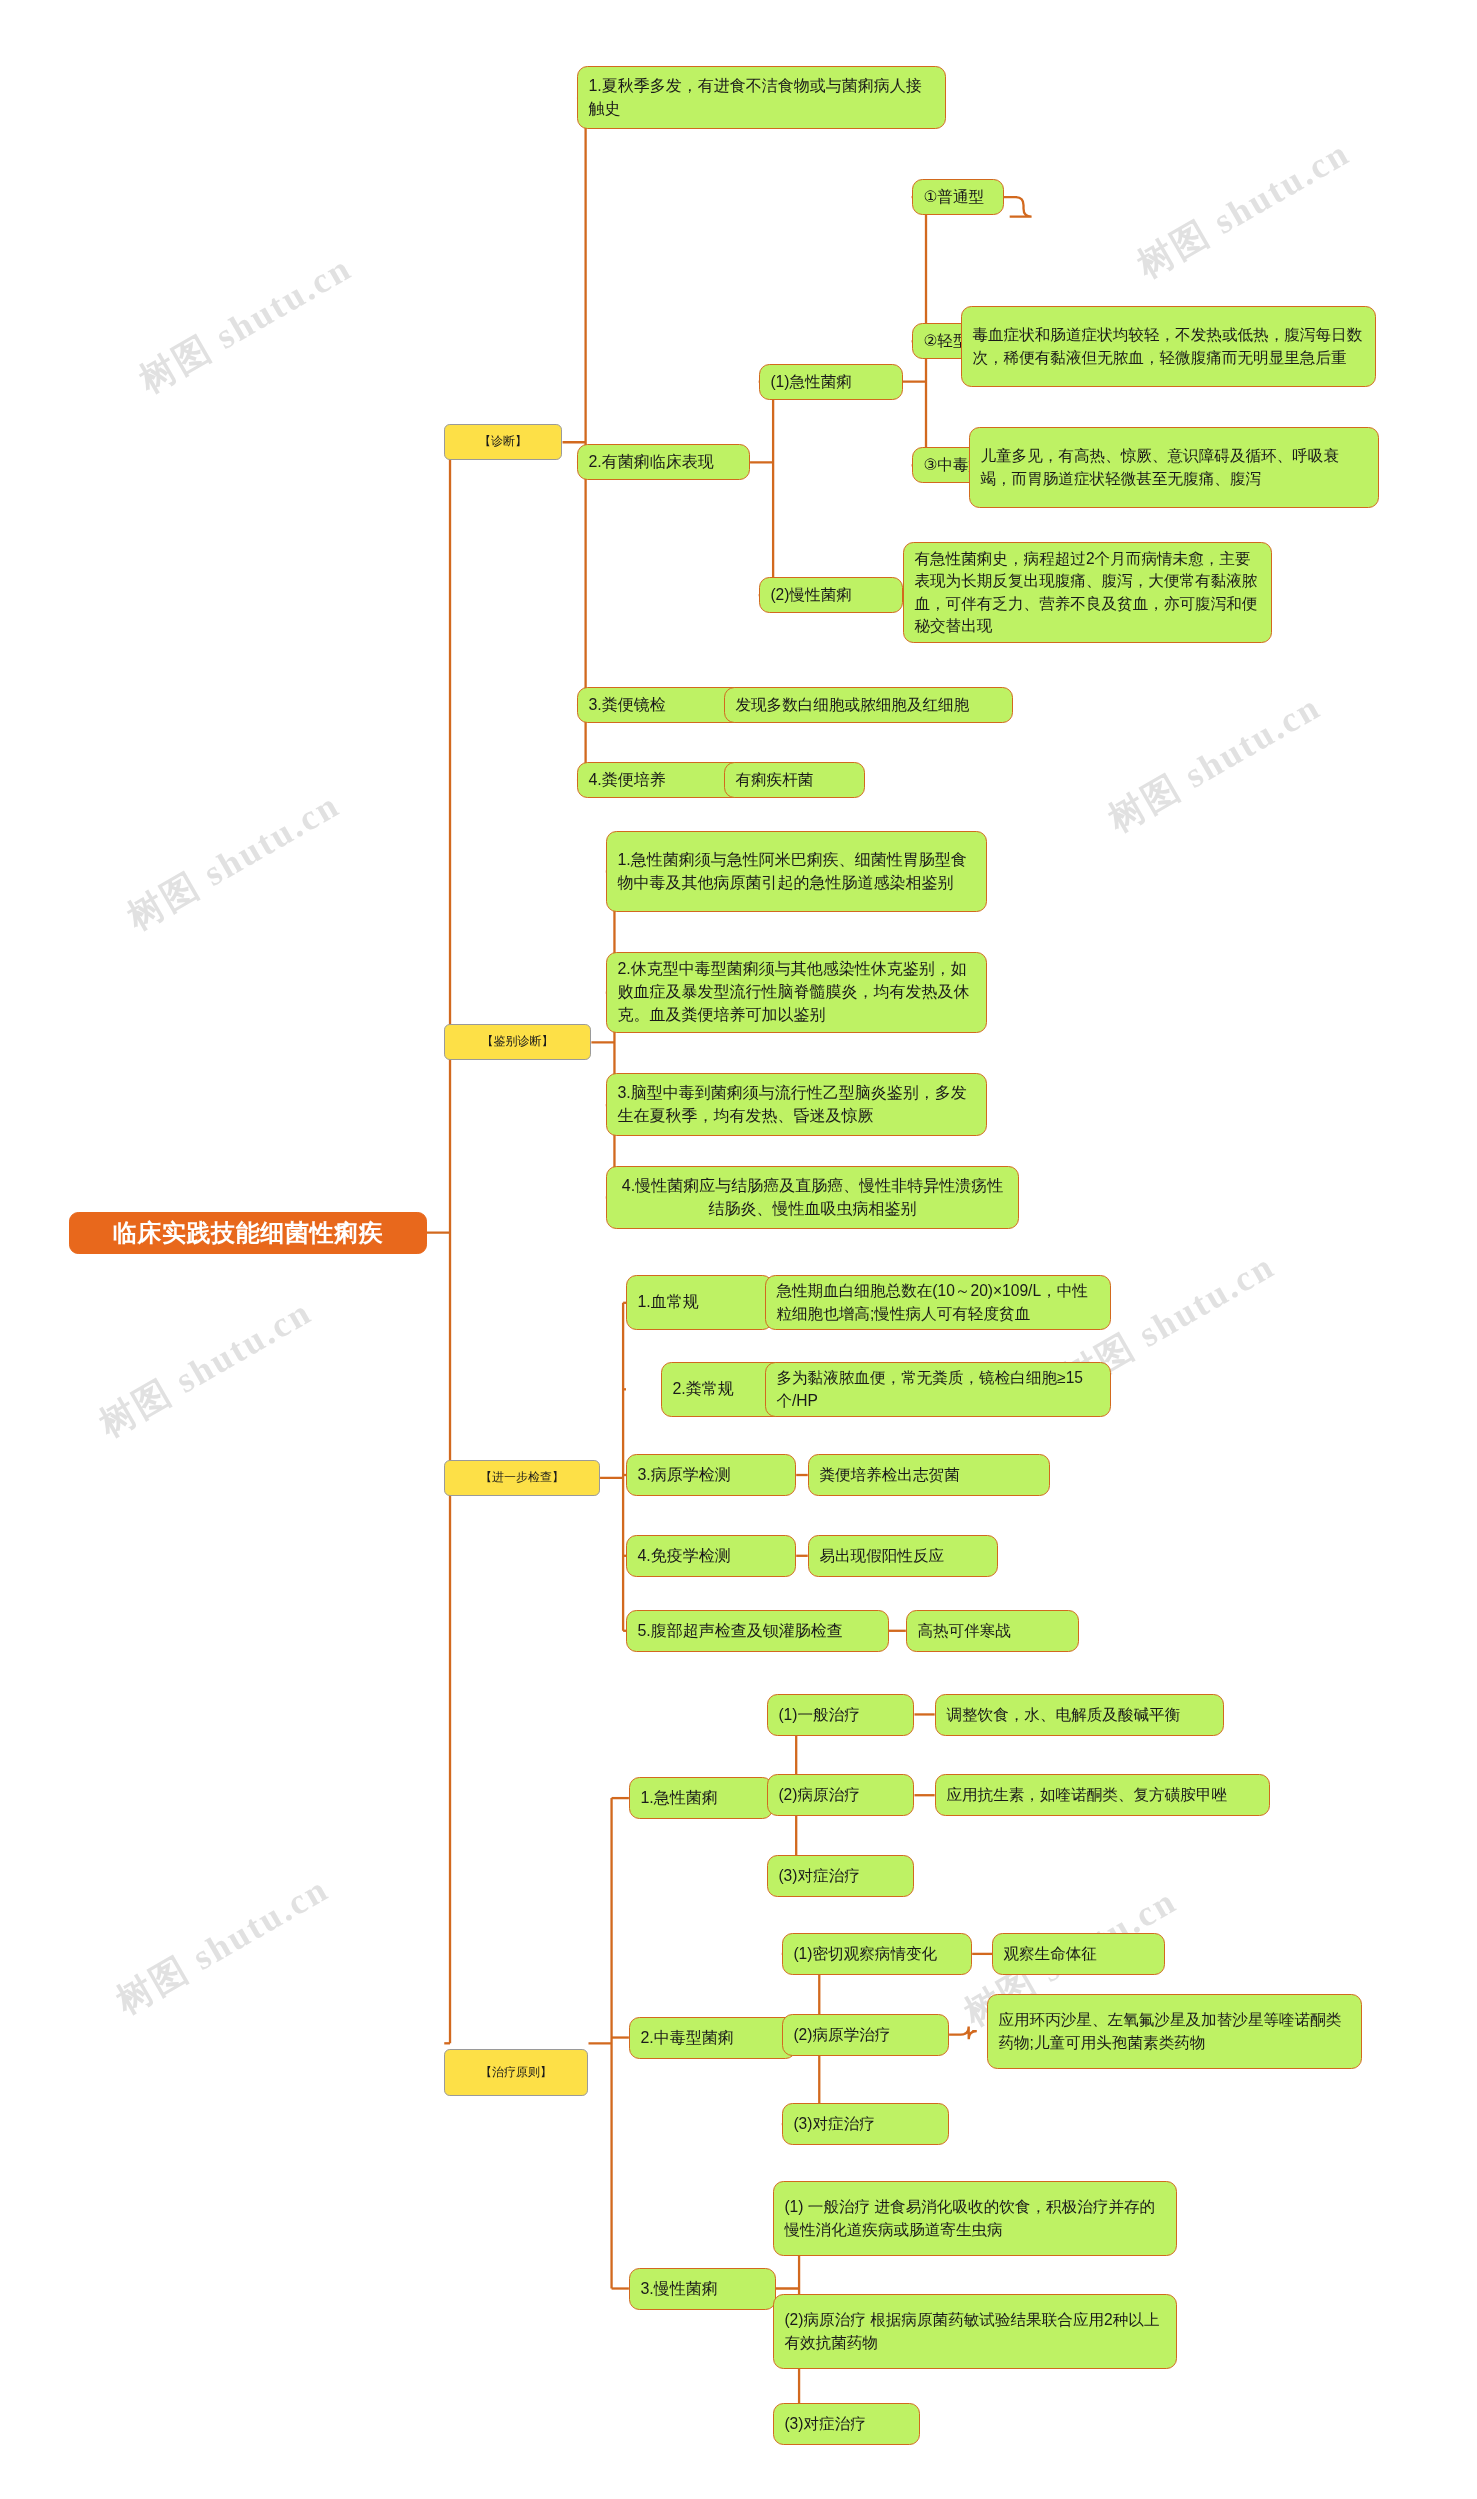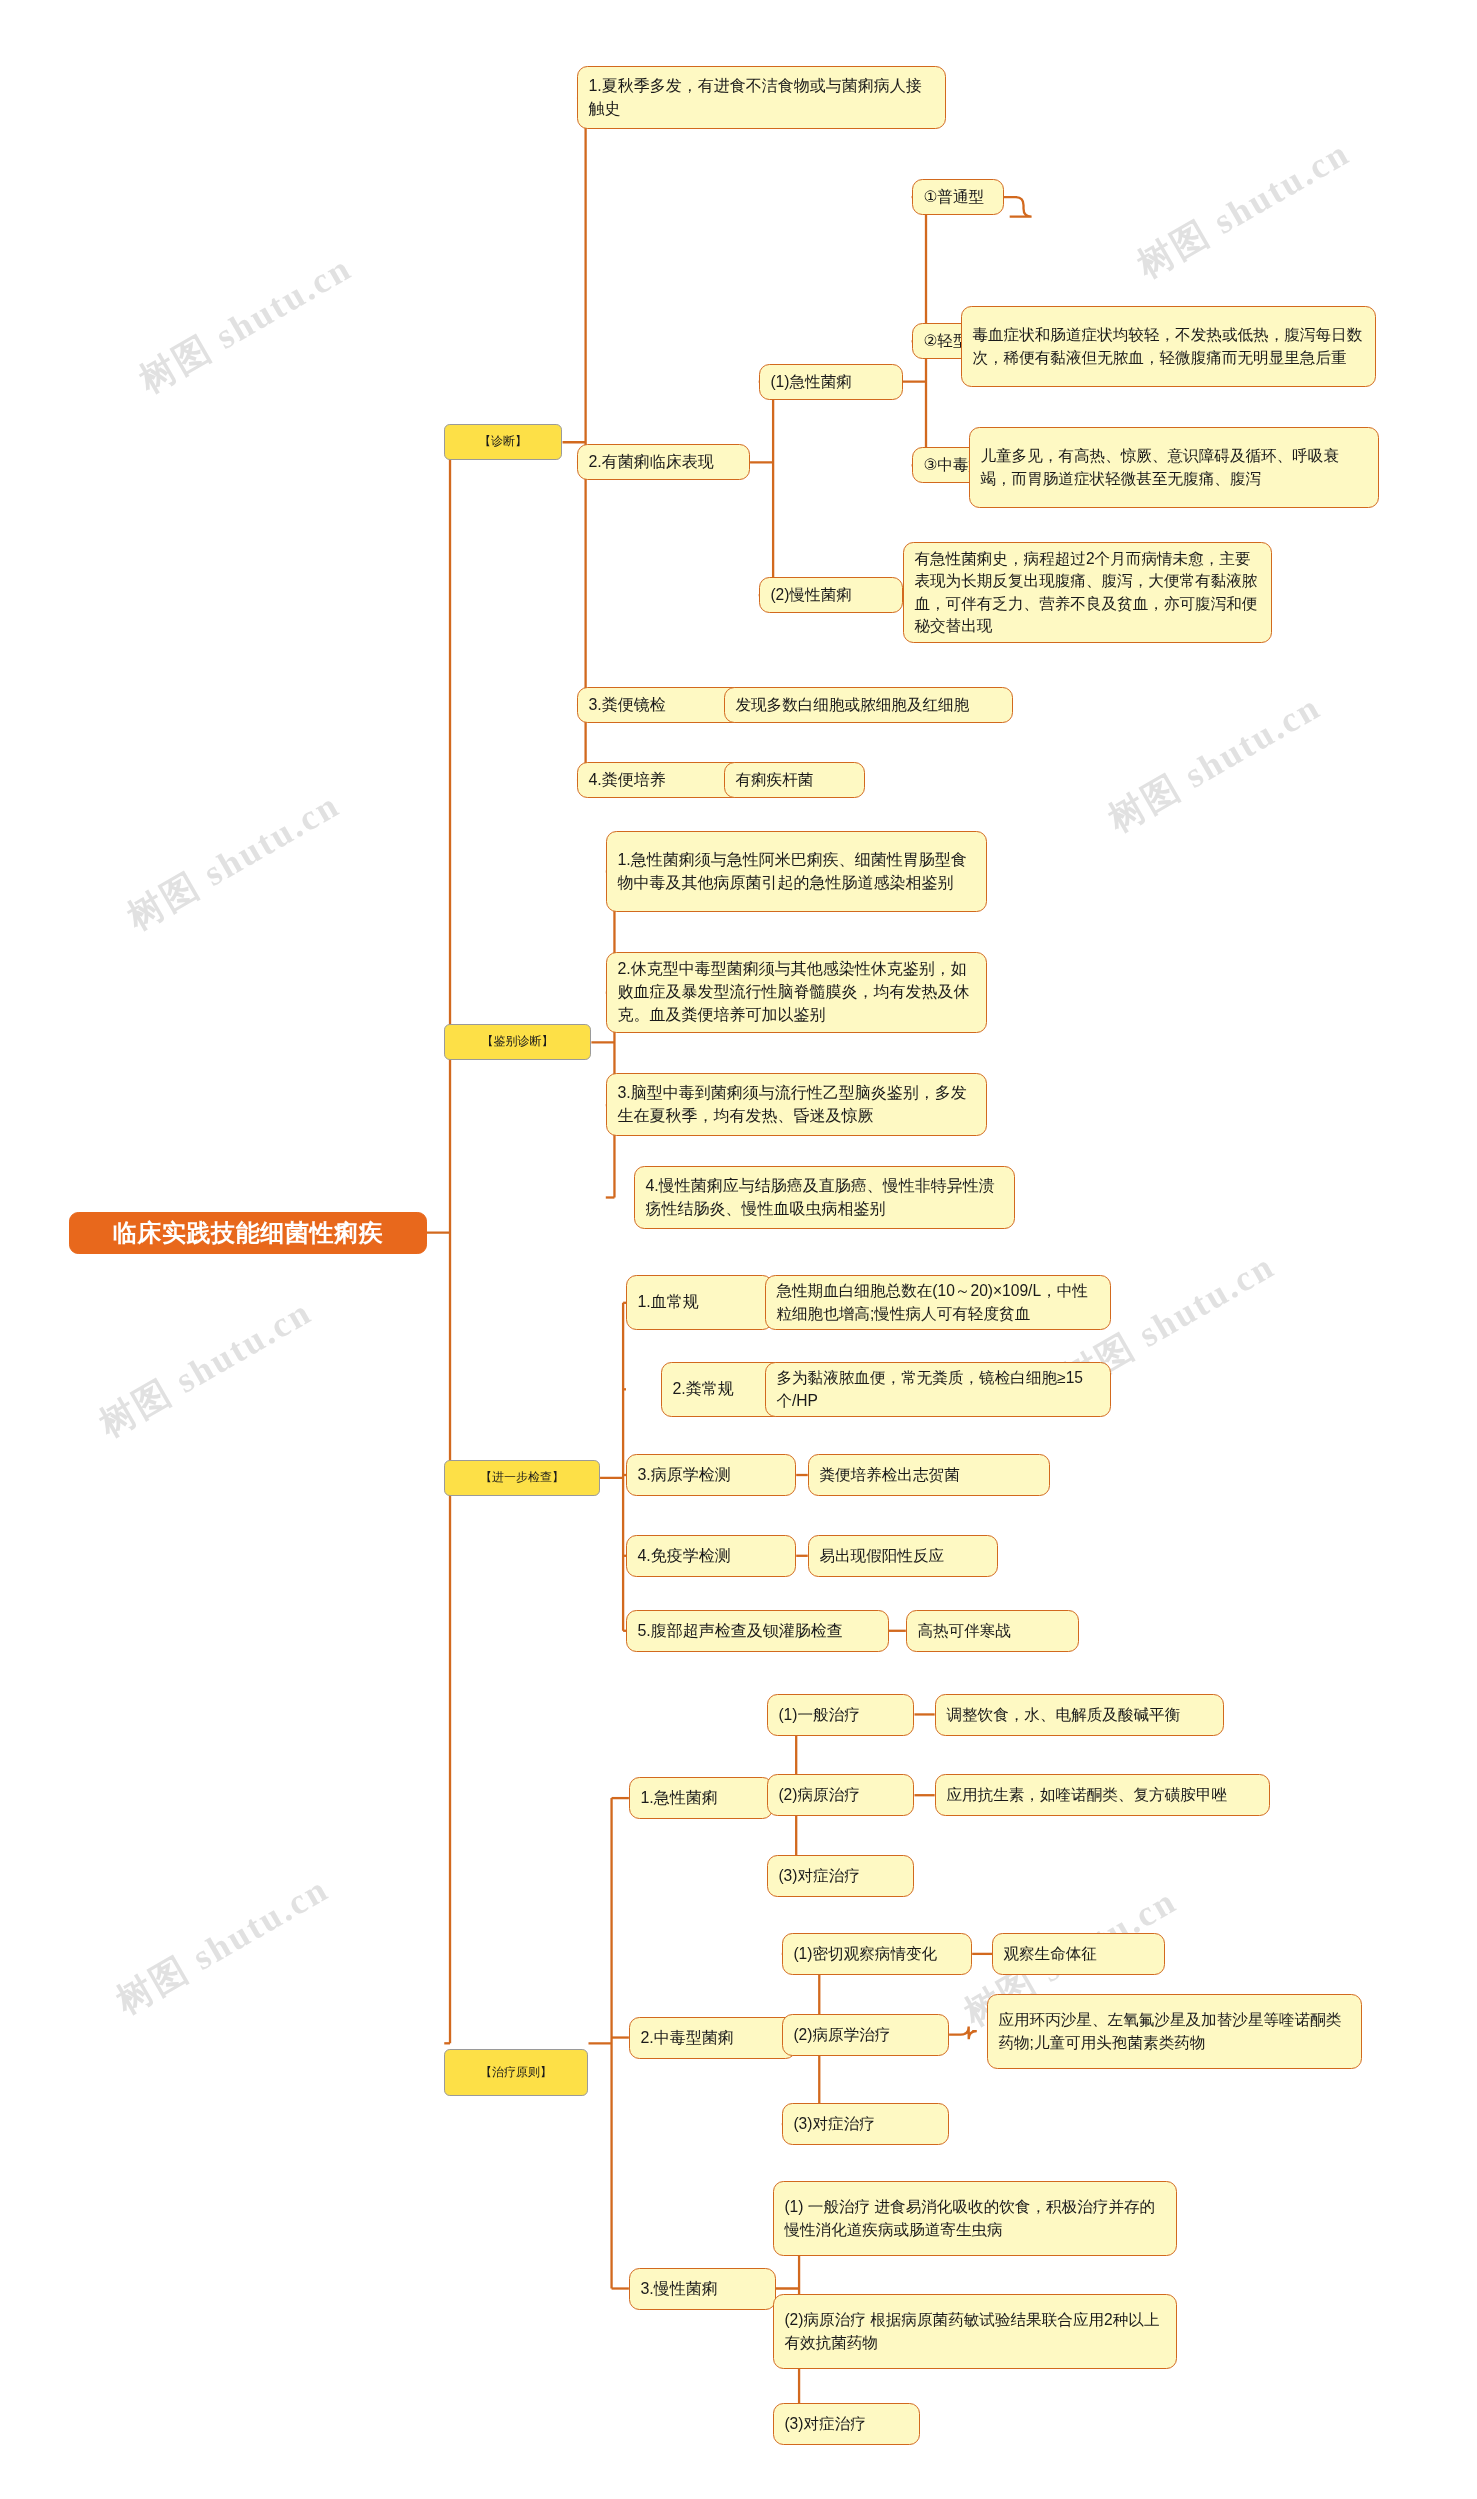--- a/index.html
+++ b/index.html
@@ -48,21 +48,21 @@
     z-index: 1;
     pointer-events: none;
   }
 
   
   .node {
     position: absolute;
     box-sizing: border-box;
     border: 1.7px solid #d2691e;
     border-radius: 10.4px;
-    background: #fef9c3;
+    background: #bef264;
     color: #1a1a1a;
     display: flex;
     align-items: center;
     padding: 7px 10.4px;
     font-size: 15.6px;
     line-height: 1.42;
     z-index: 3;
     white-space: pre-wrap;
   }
   .node.center {
@@ -175,21 +175,21 @@
     <div class="node center" style="left: 69px; top: 1212px; width: 358px; height: 42px;">临床实践技能细菌性痢疾</div>
     <div class="node branch" style="left: 444px; top: 424px; width: 118px; height: 36px;">【诊断】</div>
     <div class="node lvl2" style="left: 577px; top: 66px; width: 369px; height: 63px;">1.夏秋季多发，有进食不洁食物或与菌痢病人接触史</div>
     <div class="node lvl2" style="left: 577px; top: 444px; width: 173px; height: 36px;">2.有菌痢临床表现</div>
     <div class="node lvl2" style="left: 577px; top: 687px; width: 173px; height: 36px;">3.粪便镜检</div>
     <div class="node lvl2" style="left: 577px; top: 762px; width: 173px; height: 36px;">4.粪便培养</div>
     <div class="node branch" style="left: 444px; top: 1024px; width: 147px; height: 36px;">【鉴别诊断】</div>
     <div class="node lvl2" style="left: 606px; top: 831px; width: 381px; height: 81px;">1.急性菌痢须与急性阿米巴痢疾、细菌性胃肠型食物中毒及其他病原菌引起的急性肠道感染相鉴别</div>
     <div class="node lvl2" style="left: 606px; top: 952px; width: 381px; height: 81px;">2.休克型中毒型菌痢须与其他感染性休克鉴别，如败血症及暴发型流行性脑脊髓膜炎，均有发热及休克。血及粪便培养可加以鉴别</div>
     <div class="node lvl2" style="left: 606px; top: 1073px; width: 381px; height: 63px;">3.脑型中毒到菌痢须与流行性乙型脑炎鉴别，多发生在夏秋季，均有发热、昏迷及惊厥</div>
-    <div class="node lvl2" style="left: 634px; top: 1166px; width: 381px; height: 63px;">4.慢性菌痢应与结肠癌及直肠癌、慢性非特异性溃疡性结肠炎、慢性血吸虫病相鉴别</div>
+    <div class="node lvl2" style="left: 606px; top: 1166px; width: 413px; height: 63px; text-align: center;">4.慢性菌痢应与结肠癌及直肠癌、慢性非特异性溃疡性结肠炎、慢性血吸虫病相鉴别</div>
     <div class="node branch" style="left: 444px; top: 1460px; width: 156px; height: 36px;">【进一步检查】</div>
     <div class="node lvl2" style="left: 626px; top: 1275px; width: 147px; height: 55px;">1.血常规</div>
     <div class="node lvl2" style="left: 661px; top: 1362px; width: 147px; height: 55px;">2.粪常规</div>
     <div class="node lvl2" style="left: 626px; top: 1454px; width: 170px; height: 42px;">3.病原学检测</div>
     <div class="node lvl2" style="left: 626px; top: 1535px; width: 170px; height: 42px;">4.免疫学检测</div>
     <div class="node lvl2" style="left: 626px; top: 1610px; width: 263px; height: 42px;">5.腹部超声检查及钡灌肠检查</div>
     <div class="node branch" style="left: 444px; top: 2025px; width: 144px; height: 47px; margin-top: 24px;">【治疗原则】</div>
     <div class="node lvl2" style="left: 629px; top: 1777px; width: 144px; height: 42px;">1.急性菌痢</div>
     <div class="node lvl2" style="left: 629px; top: 2017px; width: 167px; height: 42px;">2.中毒型菌痢</div>
     <div class="node lvl2" style="left: 629px; top: 2268px; width: 147px; height: 42px;">3.慢性菌痢</div>

